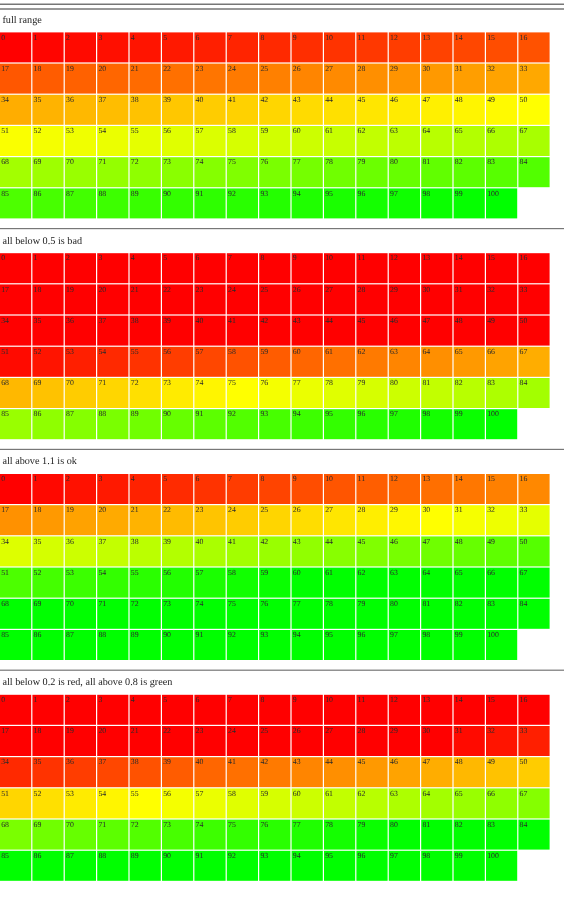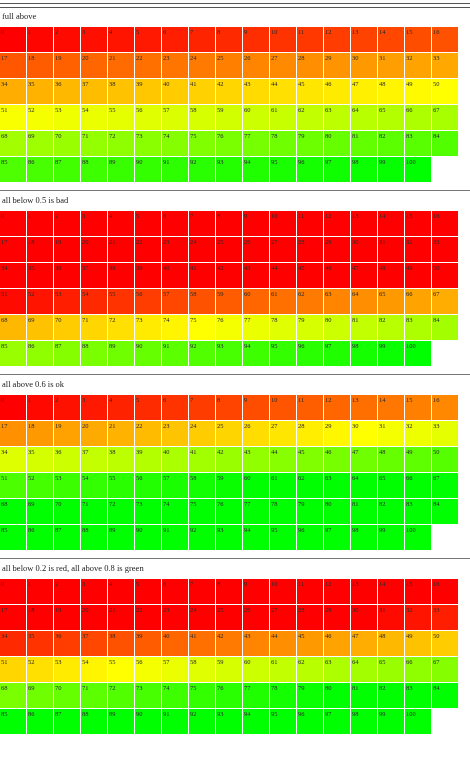--- a/index.html
+++ b/index.html
@@ -68,21 +68,21 @@
 </head>
 <body>
 
 <div class="page">
   <div class="top-rules">
     <hr class="rule">
     <hr class="rule">
   </div>
   <div id="sections-root">
       <div class="section">
-        <div class="section-label">full above</div>
+        <div class="section-label">full range</div>
         <div class="grid">
           <div class="cell" style="background: rgb(255, 0, 0);">0</div>
           <div class="cell" style="background: rgb(255, 5, 0);">1</div>
           <div class="cell" style="background: rgb(255, 10, 0);">2</div>
           <div class="cell" style="background: rgb(255, 15, 0);">3</div>
           <div class="cell" style="background: rgb(255, 20, 0);">4</div>
           <div class="cell" style="background: rgb(255, 25, 0);">5</div>
           <div class="cell" style="background: rgb(255, 31, 0);">6</div>
           <div class="cell" style="background: rgb(255, 36, 0);">7</div>
           <div class="cell" style="background: rgb(255, 41, 0);">8</div>
@@ -284,21 +284,21 @@
           <div class="cell" style="background: rgb(41, 255, 0);">96</div>
           <div class="cell" style="background: rgb(31, 255, 0);">97</div>
           <div class="cell" style="background: rgb(20, 255, 0);">98</div>
           <div class="cell" style="background: rgb(10, 255, 0);">99</div>
           <div class="cell" style="background: rgb(0, 255, 0);">100</div>
         </div>
         <div class="spacer-after-grid"></div>
       </div>
       <div class="section">
         <hr class="section-rule">
-        <div class="section-label">all above 0.6 is ok</div>
+        <div class="section-label">all above 1.1 is ok</div>
         <div class="grid">
           <div class="cell" style="background: rgb(255, 0, 0);">0</div>
           <div class="cell" style="background: rgb(255, 8, 0);">1</div>
           <div class="cell" style="background: rgb(255, 17, 0);">2</div>
           <div class="cell" style="background: rgb(255, 25, 0);">3</div>
           <div class="cell" style="background: rgb(255, 34, 0);">4</div>
           <div class="cell" style="background: rgb(255, 43, 0);">5</div>
           <div class="cell" style="background: rgb(255, 51, 0);">6</div>
           <div class="cell" style="background: rgb(255, 60, 0);">7</div>
           <div class="cell" style="background: rgb(255, 68, 0);">8</div>

